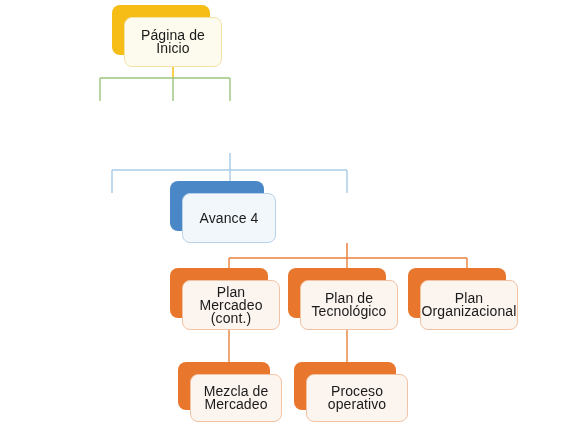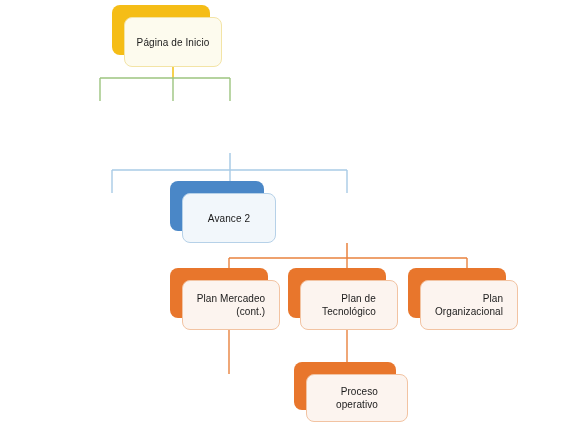--- a/index.html
+++ b/index.html
@@ -50,23 +50,23 @@
     height: 100%;
     border-radius: 8px;
     border: 1px solid #d8d8d8;
     display: flex;
     align-items: center;
     justify-content: center;
     box-sizing: border-box;
     padding: 2px 6px;
   }
   .node .label {
-    text-align: right;
+    text-align: center;
     color: #1a1a1a;
-    font-size: 10px;
+    font-size: 14px;
     line-height: 13px;
     white-space: pre-line;
     letter-spacing: 0.1px;
   }
 
   
   .lvl-yellow .shadow { background: #F5BD16; }
   .lvl-yellow .face   { background: #FDFBEE; border-color: #F3E4A6; }
 
   .lvl-green  .shadow { background: #64A83E; }
@@ -121,21 +121,21 @@
       <span class="label">Página de Inicio</span>
     </div>
   </div>
 
 
 
 
   <div class="node lvl-blue" style="left:170px; top:181px; width:94px; height:50px;">
     <div class="shadow"></div>
     <div class="face">
-      <span class="label">Avance 2</span>
+      <span class="label">Avance 4</span>
     </div>
   </div>
 
 
   <div class="node lvl-orange" style="left:170px; top:268px; width:98px; height:50px;">
     <div class="shadow"></div>
     <div class="face">
       <span class="label">Plan Mercadeo
 (cont.)</span>
     </div>
@@ -150,20 +150,27 @@
   </div>
 
   <div class="node lvl-orange" style="left:408px; top:268px; width:98px; height:50px;">
     <div class="shadow"></div>
     <div class="face">
       <span class="label">Plan
 Organizacional</span>
     </div>
   </div>
 
+  <div class="node lvl-orange" style="left:178px; top:362px; width:92px; height:48px;">
+    <div class="shadow"></div>
+    <div class="face">
+      <span class="label">Mezcla de
+Mercadeo</span>
+    </div>
+  </div>
 
   <div class="node lvl-orange" style="left:294px; top:362px; width:92px; height:48px;padding-left:10px;">
     <div class="shadow"></div>
     <div class="face">
       <span class="label">Proceso
 operativo</span>
     </div>
   </div>
 
 </div>

